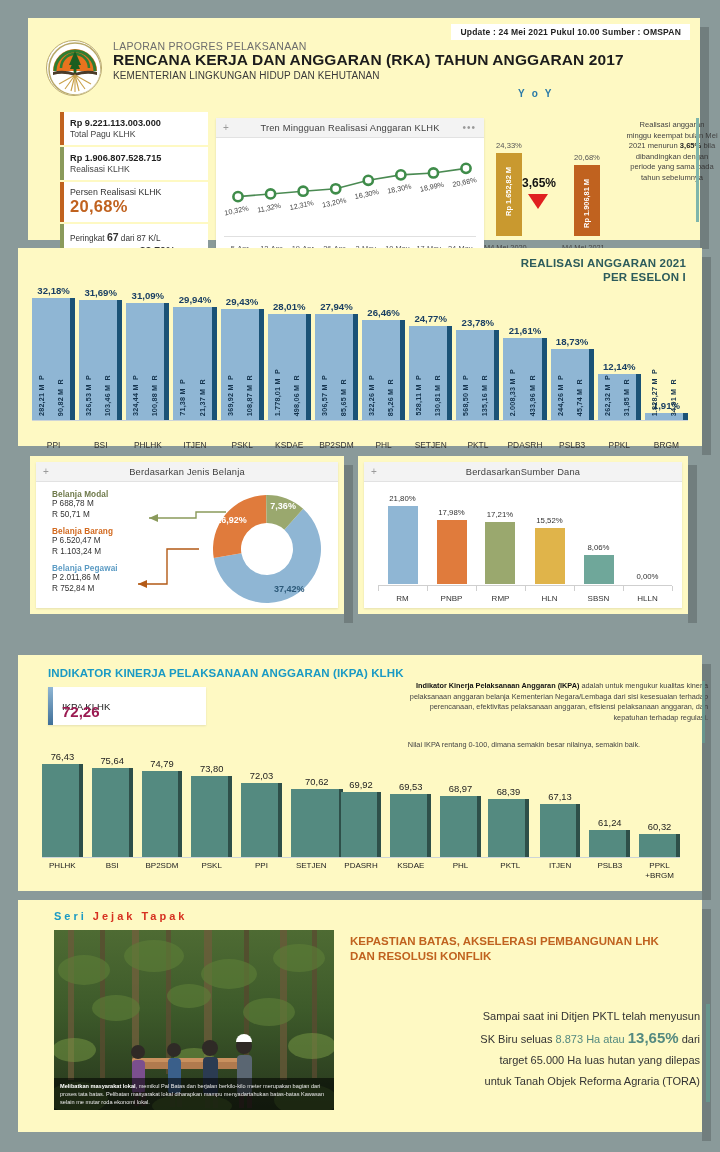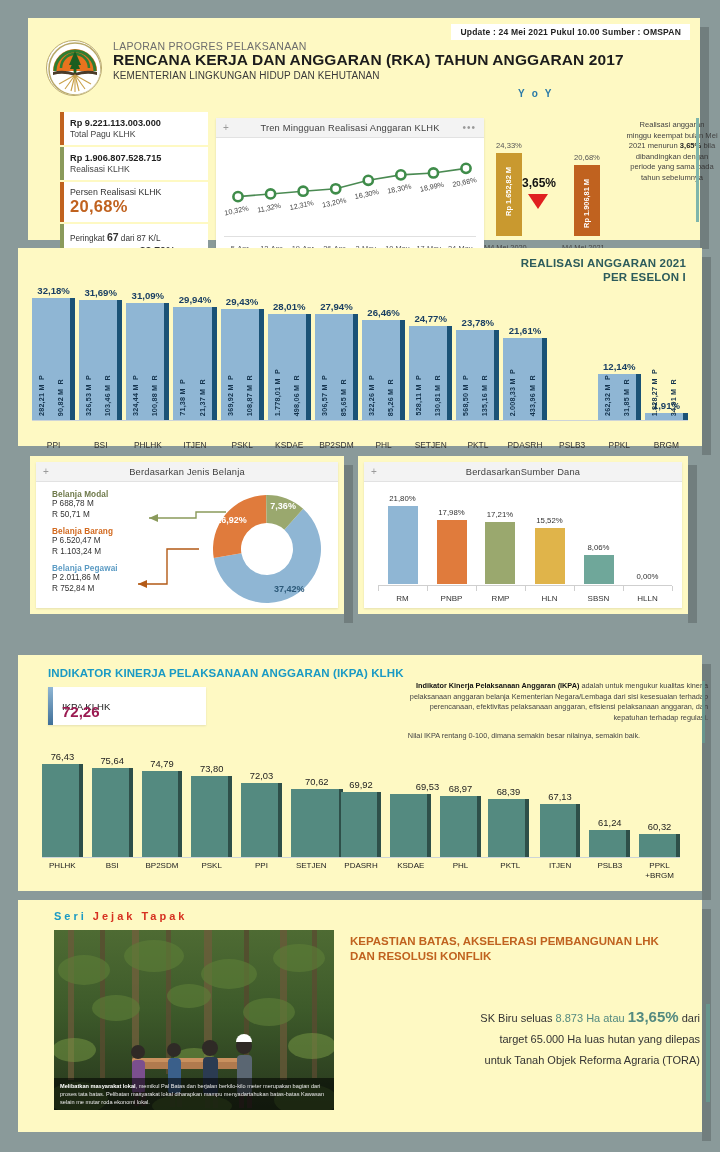--- a/index.html
+++ b/index.html
@@ -461,20 +461,30 @@
       <div class="es-col" style="left:471.42857142857144px;width:43.142857142857146px;height:136px;">
         <div class="es-pct" style="bottom:83.63777777777779px;">21,61%</div>
         <div class="es-bar" style="height:81.63777777777779px;">
           <div class="edge"></div>
           <div class="es-vals" style="height:77.63777777777779px;">
             <span class="es-v">2.008,33 M&nbsp;&nbsp;P</span>
             <span class="es-v">433,96 M&nbsp;&nbsp;R</span>
           </div>
         </div>
       </div>
+      <div class="es-col" style="left:518.5714285714286px;width:43.142857142857146px;height:136px;">
+        <div class="es-pct" style="bottom:72.75777777777779px;">18,73%</div>
+        <div class="es-bar" style="height:70.75777777777779px;">
+          <div class="edge"></div>
+          <div class="es-vals" style="height:66.75777777777779px;">
+            <span class="es-v">244,26 M&nbsp;&nbsp;P</span>
+            <span class="es-v">45,74 M&nbsp;&nbsp;R</span>
+          </div>
+        </div>
+      </div>
       <div class="es-col" style="left:565.7142857142858px;width:43.142857142857146px;height:136px;">
         <div class="es-pct" style="bottom:47.86222222222223px;">12,14%</div>
         <div class="es-bar" style="height:45.86222222222223px;">
           <div class="edge"></div>
           <div class="es-vals" style="height:41.86222222222223px;">
             <span class="es-v">262,32 M&nbsp;&nbsp;P</span>
             <span class="es-v">31,85 M&nbsp;&nbsp;R</span>
           </div>
         </div>
       </div>
@@ -603,21 +613,21 @@
   <div id="ikpa-card">
     <div class="tab"></div>
     <div class="k">IKPA KLHK</div>
     <div class="v">72,26</div>
   </div>
   <div class="ikpa-desc">
     <div><b>Indikator  Kinerja Pelaksanaan Anggaran  (IKPA)</b><span> adalah untuk mengukur  kualitas kinerja</span></div>
     <div>pelaksanaan  anggaran  belanja Kementerian   Negara/Lembaga  dari sisi kesesuaian  terhadap</div>
     <div>perencanaan,  efektivitas pelaksanaan  anggaran, efisiensi pelaksanaan  anggaran, dan</div>
     <div>kepatuhan terhadap  regulasi.</div>
-    <div class="l-last" style="text-align:center;margin-top:8px">Nilai IKPA rentang 0-100, dimana semakin  besar nilainya, semakin  baik.</div>
+    <div class="l-last" style="text-align:center;margin-top:17px">Nilai IKPA rentang 0-100, dimana semakin  besar nilainya, semakin  baik.</div>
   </div>
   <div class="ikpa-rule" style="left:684px;top:26px;"></div>
   <div id="ikpa-chart">
       <div class="ik-col" style="left:0px;width:40.76923076923077px;height:104px;">
         <div class="ik-val" style="bottom:94.86333333333336px;">76,43</div>
         <div class="ik-bar" style="height:92.86333333333336px;background:#548a80">
           <div class="edge"></div>
         </div>
       </div>
       <div class="ik-col" style="left:49.76923076923077px;width:40.76923076923077px;height:104px;">
@@ -650,21 +660,21 @@
           <div class="edge"></div>
         </div>
       </div>
       <div class="ik-col" style="left:298.6153846153846px;width:40.76923076923077px;height:104px;">
         <div class="ik-val" style="bottom:66.65333333333334px;">69,92</div>
         <div class="ik-bar" style="height:64.65333333333334px;background:#548a80">
           <div class="edge"></div>
         </div>
       </div>
       <div class="ik-col" style="left:348.38461538461536px;width:40.76923076923077px;height:104px;">
-        <div class="ik-val" style="bottom:64.96333333333334px;text-align:right;">69,53</div>
+        <div class="ik-val" style="bottom:64.96333333333334px;">69,53</div>
         <div class="ik-bar" style="height:62.96333333333334px;background:#548a80">
           <div class="edge"></div>
         </div>
       </div>
       <div class="ik-col" style="left:398.15384615384613px;width:40.76923076923077px;height:104px;">
         <div class="ik-val" style="bottom:62.53666666666666px;">68,97</div>
         <div class="ik-bar" style="height:60.53666666666666px;background:#548a80">
           <div class="edge"></div>
         </div>
       </div>
@@ -812,18 +822,19 @@
     </svg>
     <div class="caption"><b>Melibatkan masyarakat lokal</b><span>, memikul Pal Batas dan berjalan berkilo-kilo meter merupakan bagian dari proses tata batas. Pelibatan masyarakat lokal diharapkan mampu menyadartahukan batas-batas Kawasan selain me mutar roda ekonomi lokal.</span></div>
   </div>
 
   <div class="jejak-head">
     <div>KEPASTIAN BATAS, AKSELERASI  PEMBANGUNAN LHK</div>
     <div>DAN RESOLUSI KONFLIK</div>
   </div>
 
   <div class="jejak-body">
+    <div>Sampai saat ini Ditjen PKTL telah menyusun</div>
     <div><span>SK Biru seluas </span><span class="hl">8.873 Ha atau </span><span class="hl-big">13,65%</span><span> dari</span></div>
     <div>target 65.000 Ha luas hutan yang dilepas</div>
     <div>untuk Tanah Objek  Reforma Agraria (TORA)</div>
   </div>
   <div class="jejak-rule"></div>
 </div>
 
 </body></html>

